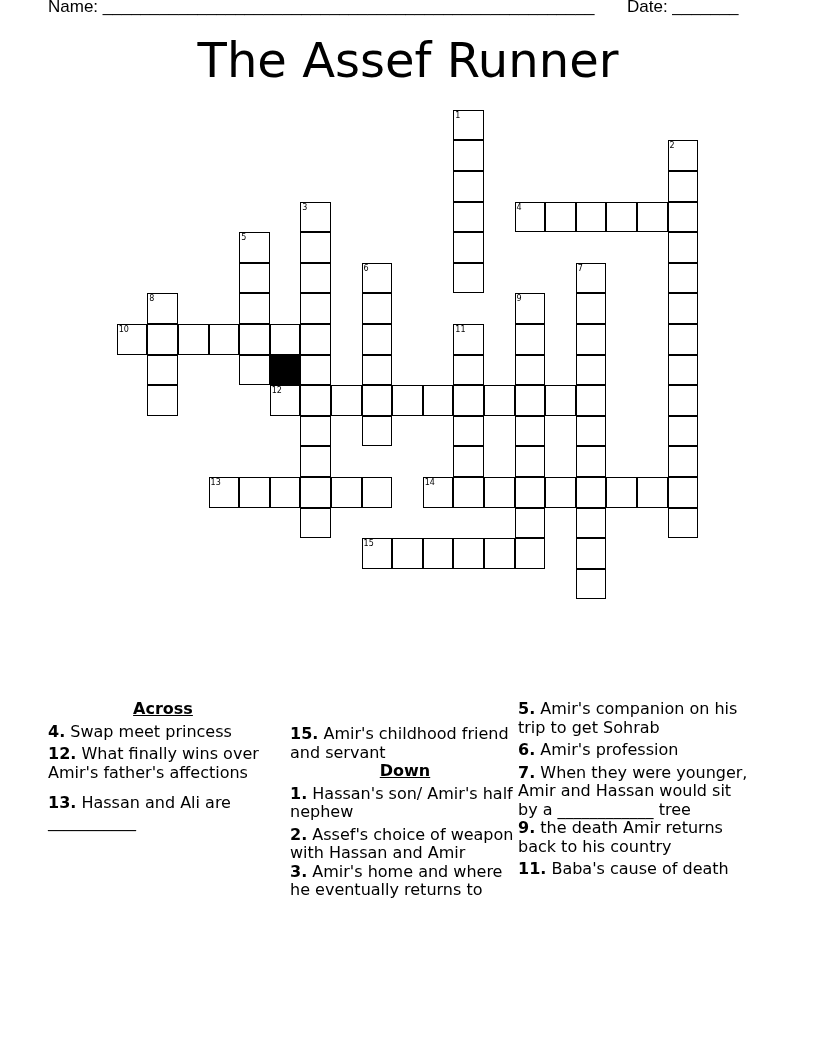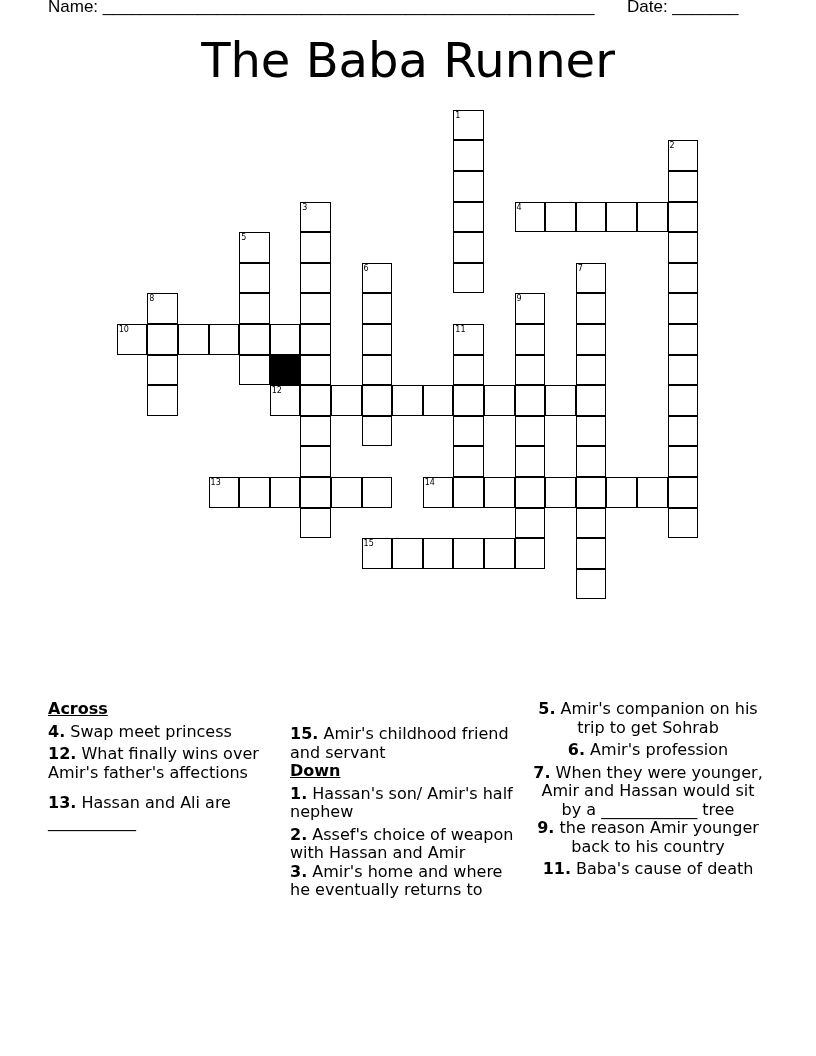--- a/index.html
+++ b/index.html
@@ -8,31 +8,31 @@
   .date-line { position: absolute; top: -3px; left: 627px; font-family: "Liberation Sans", sans-serif; font-size: 17px; }
   .title { position: absolute; top: 32px; left: 0; width: 816px; text-align: center; font-family: "DejaVu Sans", sans-serif; font-size: 48px; font-weight: normal; letter-spacing: 0px; }
   .grid { position: absolute; left: 0; top: 0; width: 816px; height: 640px; }
   .cell { position: absolute; width: 30.6px; height: 30.6px; box-sizing: border-box; border: 1.5px solid #000; background: #fff; margin-left: -0.75px; margin-top: -0.75px; }
   .cell.black { background: #000; }
   .cell .num { position: absolute; top: 0px; left: 1px; font-family: "DejaVu Sans", sans-serif; font-size: 8px; line-height: 9px; }
   .clues { position: absolute; top: 700px; left: 48px; width: 740px; font-family: "DejaVu Sans", sans-serif; font-size: 16px; line-height: 18.5px; }
   .col { position: absolute; top: 0; width: 230px; }
   .col1 { left: 0; }
   .col2 { left: 242px; margin-top: 25px; }
-  .col3 { left: 485px; text-align: center; }
-  .heading { font-weight: bold; text-decoration: underline; margin-bottom: 4px; }
+  .col3 { left: 470px; }
+  .heading { font-weight: bold; text-decoration: underline; margin-bottom: 4px; text-align: center; }
   .clue { margin-bottom: 4px; }
   .clue b { font-weight: bold; }
 </style>
 </head>
 <body>
 
 <div class="header-line">Name: ____________________________________________________</div>
 <div class="date-line">Date: _______</div>
-<div class="title">The Baba Runner</div>
+<div class="title">The Assef Runner</div>
 
 <div class="grid" id="grid">
     <div class="cell" style="left: 454.1px; top: 110.5px;">
       <span class="num">1</span>
     </div>
     <div class="cell" style="left: 454.1px; top: 141.1px;"></div>
     <div class="cell" style="left: 454.1px; top: 171.7px;"></div>
     <div class="cell" style="left: 454.1px; top: 202.3px;"></div>
     <div class="cell" style="left: 454.1px; top: 232.9px;"></div>
     <div class="cell" style="left: 454.1px; top: 263.5px;"></div>
@@ -173,16 +173,16 @@
     <div class="clue" style="margin-bottom:0"><b>15.</b><span> Amir's childhood friend and servant</span></div>
     <div class="heading">Down</div>
     <div class="clue"><b>1.</b><span> Hassan's son/ Amir's half nephew</span></div>
     <div class="clue" style="margin-bottom:0"><b>2.</b><span> Assef's choice of weapon with Hassan and Amir</span></div>
     <div class="clue"><b>3.</b><span> Amir's home and where he eventually returns to</span></div>
   </div>
   <div class="col col3">
     <div class="clue"><b>5.</b><span> Amir's companion on his trip to get Sohrab</span></div>
     <div class="clue"><b>6.</b><span> Amir's profession</span></div>
     <div class="clue" style="margin-bottom:0"><b>7.</b><span> When they were younger, Amir and Hassan would sit by a ____________ tree</span></div>
-    <div class="clue"><b>9.</b><span> the reason Amir younger back to his country</span></div>
+    <div class="clue"><b>9.</b><span> the death Amir returns back to his country</span></div>
     <div class="clue"><b>11.</b><span> Baba's cause of death</span></div>
   </div>
 </div>
 
 </body></html>

